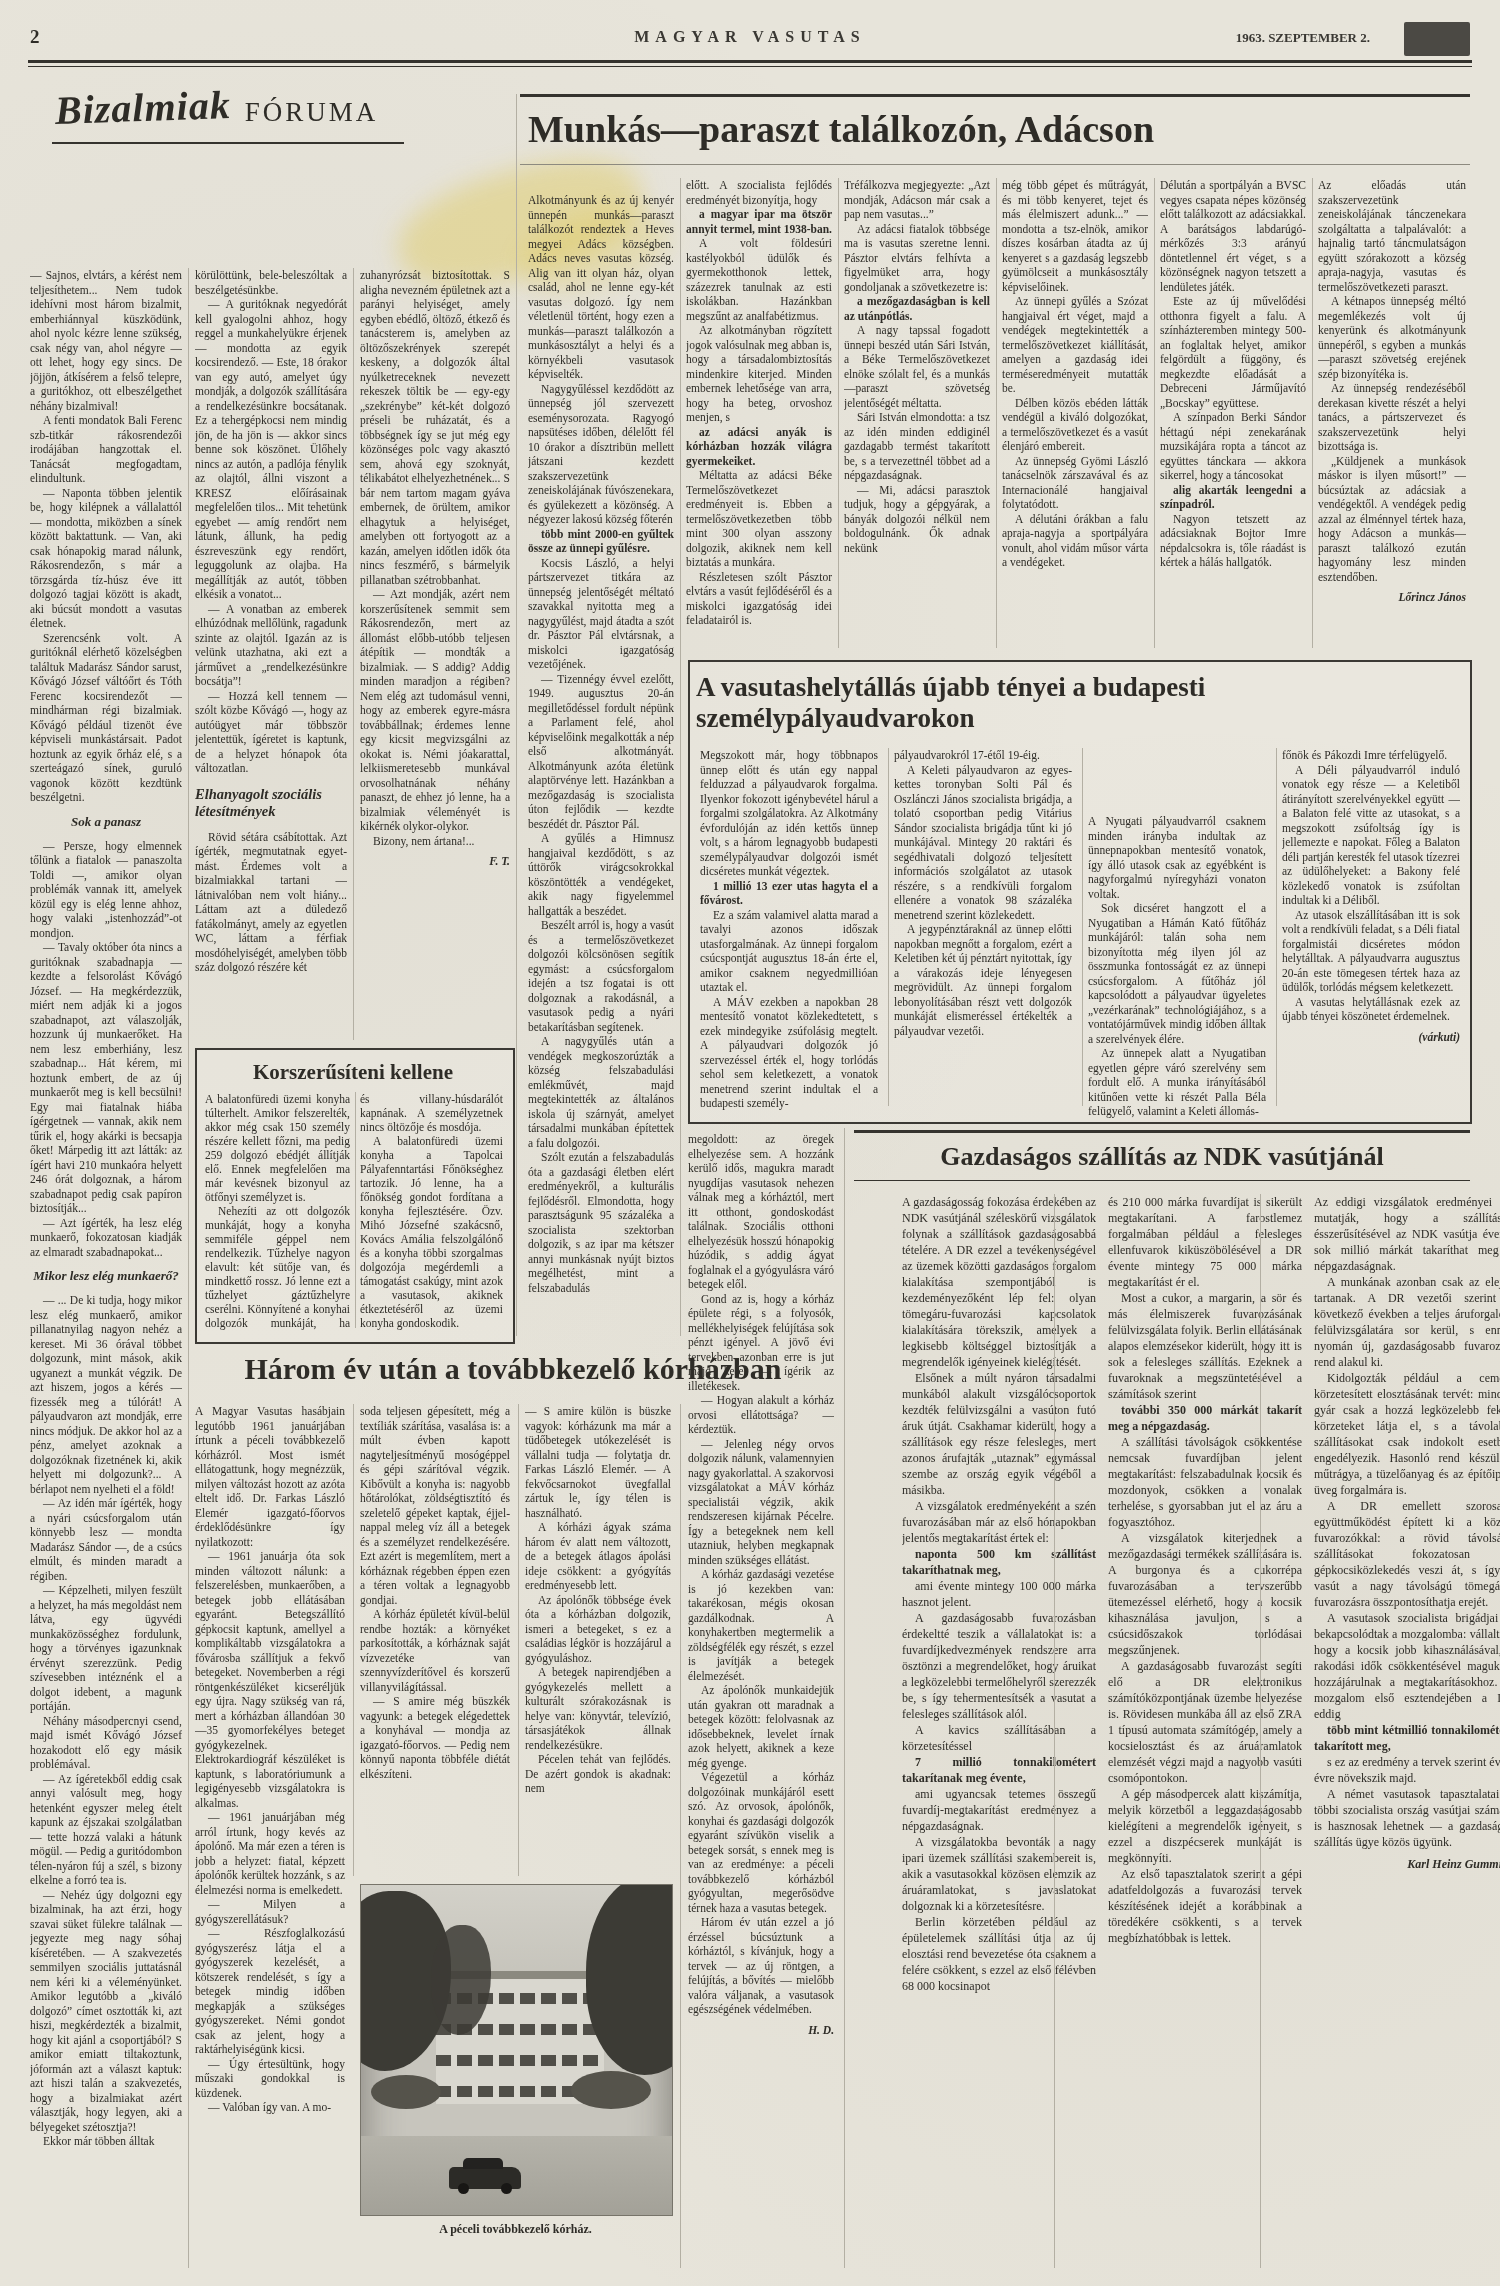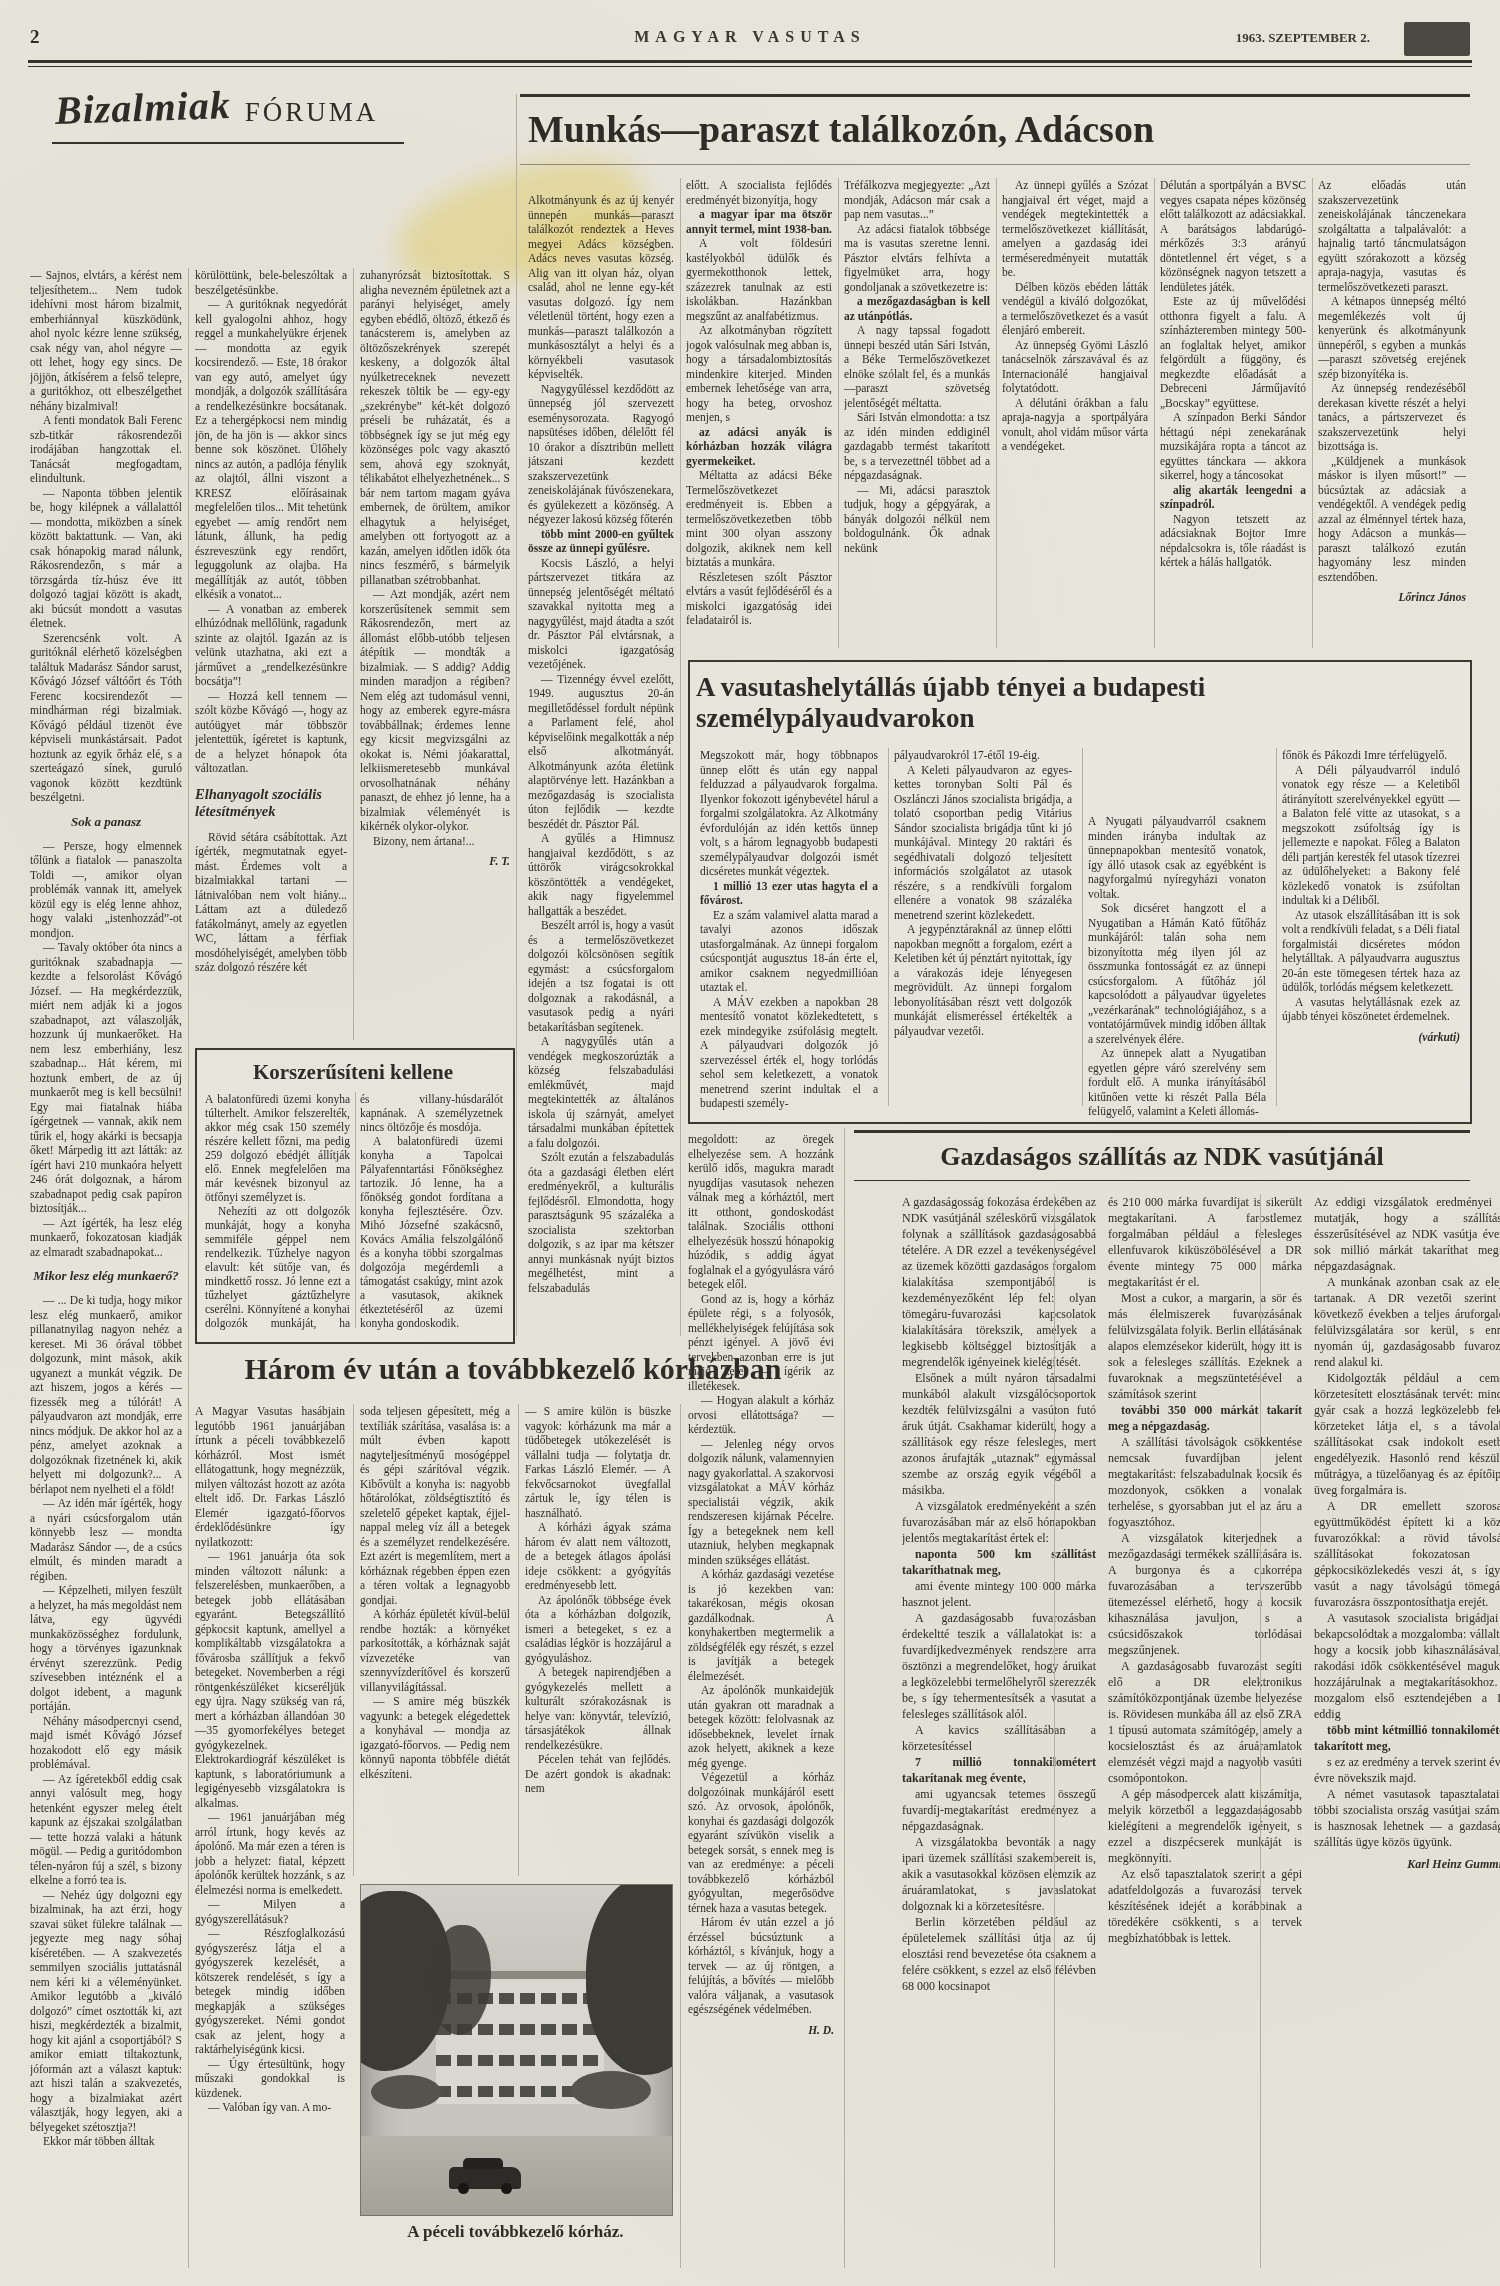--- a/index.html
+++ b/index.html
@@ -42,21 +42,21 @@
   .ph-building{position:absolute;left:24%;top:26%;width:54%;height:38%;background:#d9d7cf;
     background-image:repeating-linear-gradient(90deg, transparent 0 15px, #d9d7cf 15px 21px),
                      repeating-linear-gradient(180deg, #d9d7cf 0 14px, #504e48 14px 25px, #d9d7cf 25px 31px);
     border-top:8px solid #8b897f;}
   .ph-tree{position:absolute;background:#3c3b35;border-radius:48% 42% 55% 45%;}
   .ph-bush{position:absolute;background:#55534b;border-radius:50%;}
   .ph-road{position:absolute;left:0;bottom:0;right:0;height:24%;background:linear-gradient(#b5b3aa,#a3a198);}
   .ph-car{position:absolute;width:72px;height:22px;background:#2c2b27;border-radius:5px 9px 3px 3px;}
   .ph-car::before{content:"";position:absolute;left:14px;top:-9px;width:40px;height:11px;background:#232220;border-radius:5px 5px 0 0;}
   .ph-wheel{position:absolute;bottom:-5px;width:11px;height:11px;background:#181715;border-radius:50%;}
-  .caption{position:absolute;font-size:17px;text-align:center;font-weight:bold;}
+  .caption{position:absolute;font-size:12px;text-align:center;font-weight:bold;}
 </style>
 </head>
 <body>
 
 <div class="page">
 
   <div class="abs hdr-num" style="left:30px;top:26px;">2</div>
   <div class="abs hdr-mast" style="left:0;top:28px;">MAGYAR VASUTAS</div>
   <div class="abs hdr-date" style="left:1000px;top:30px;">1963. SZEPTEMBER 2.</div>
   <div class="corner-blob" style="left:1404px;top:22px;width:66px;height:34px;"></div>
@@ -198,20 +198,21 @@
     </div>
   <div class="col" style="left:844px;top:178px;width:146px;height:470px;">
       <p class="noindent">Tréfálkozva megjegyezte: „Azt mondják, Adácson már csak a pap nem vasutas...”</p>
       <p>Az adácsi fiatalok többsége ma is vasutas szeretne lenni. Pásztor elvtárs felhívta a figyelmüket arra, hogy gondoljanak a szövetkezetre is:</p>
       <p class="bold">a mezőgazdaságban is kell az utánpótlás.</p>
       <p>A nagy tapssal fogadott ünnepi beszéd után Sári István, a Béke Termelőszövetkezet elnöke szólalt fel, és a munkás—paraszt szövetség jelentőségét méltatta.</p>
       <p>Sári István elmondotta: a tsz az idén minden eddiginél gazdagabb termést takarított be, s a tervezettnél többet ad a népgazdaságnak.</p>
       <p>— Mi, adácsi parasztok tudjuk, hogy a gépgyárak, a bányák dolgozói nélkül nem boldogulnánk. Ők adnak nekünk</p>
     </div>
   <div class="col" style="left:1002px;top:178px;width:146px;height:470px;">
+      <p class="noindent">még több gépet és műtrágyát, és mi több kenyeret, tejet és más élelmiszert adunk...” — mondotta a tsz-elnök, amikor díszes kosárban átadta az új kenyeret s a gazdaság legszebb gyümölcseit a munkásosztály képviselőinek.</p>
       <p>Az ünnepi gyűlés a Szózat hangjaival ért véget, majd a vendégek megtekintették a termelőszövetkezet kiállítását, amelyen a gazdaság idei terméseredményeit mutatták be.</p>
       <p>Délben közös ebéden látták vendégül a kiváló dolgozókat, a termelőszövetkezet és a vasút élenjáró embereit.</p>
       <p>Az ünnepség Gyömi László tanácselnök zárszavával és az Internacionálé hangjaival folytatódott.</p>
       <p>A délutáni órákban a falu apraja-nagyja a sportpályára vonult, ahol vidám műsor várta a vendégeket.</p>
     </div>
   <div class="col" style="left:1160px;top:178px;width:146px;height:470px;">
       <p class="noindent">Délután a sportpályán a BVSC vegyes csapata népes közönség előtt találkozott az adácsiakkal. A barátságos labdarúgó-mérkőzés 3:3 arányú döntetlennel ért véget, s a közönségnek nagyon tetszett a lendületes játék.</p>
       <p>Este az új művelődési otthonra figyelt a falu. A színházteremben mintegy 500-an foglaltak helyet, amikor felgördült a függöny, és megkezdte előadását a Debreceni Járműjavító „Bocskay” együttese.</p>
       <p>A színpadon Berki Sándor héttagú népi zenekarának muzsikájára ropta a táncot az együttes tánckara — akkora sikerrel, hogy a táncosokat</p>
       <p class="bold">alig akarták leengedni a színpadról.</p>

